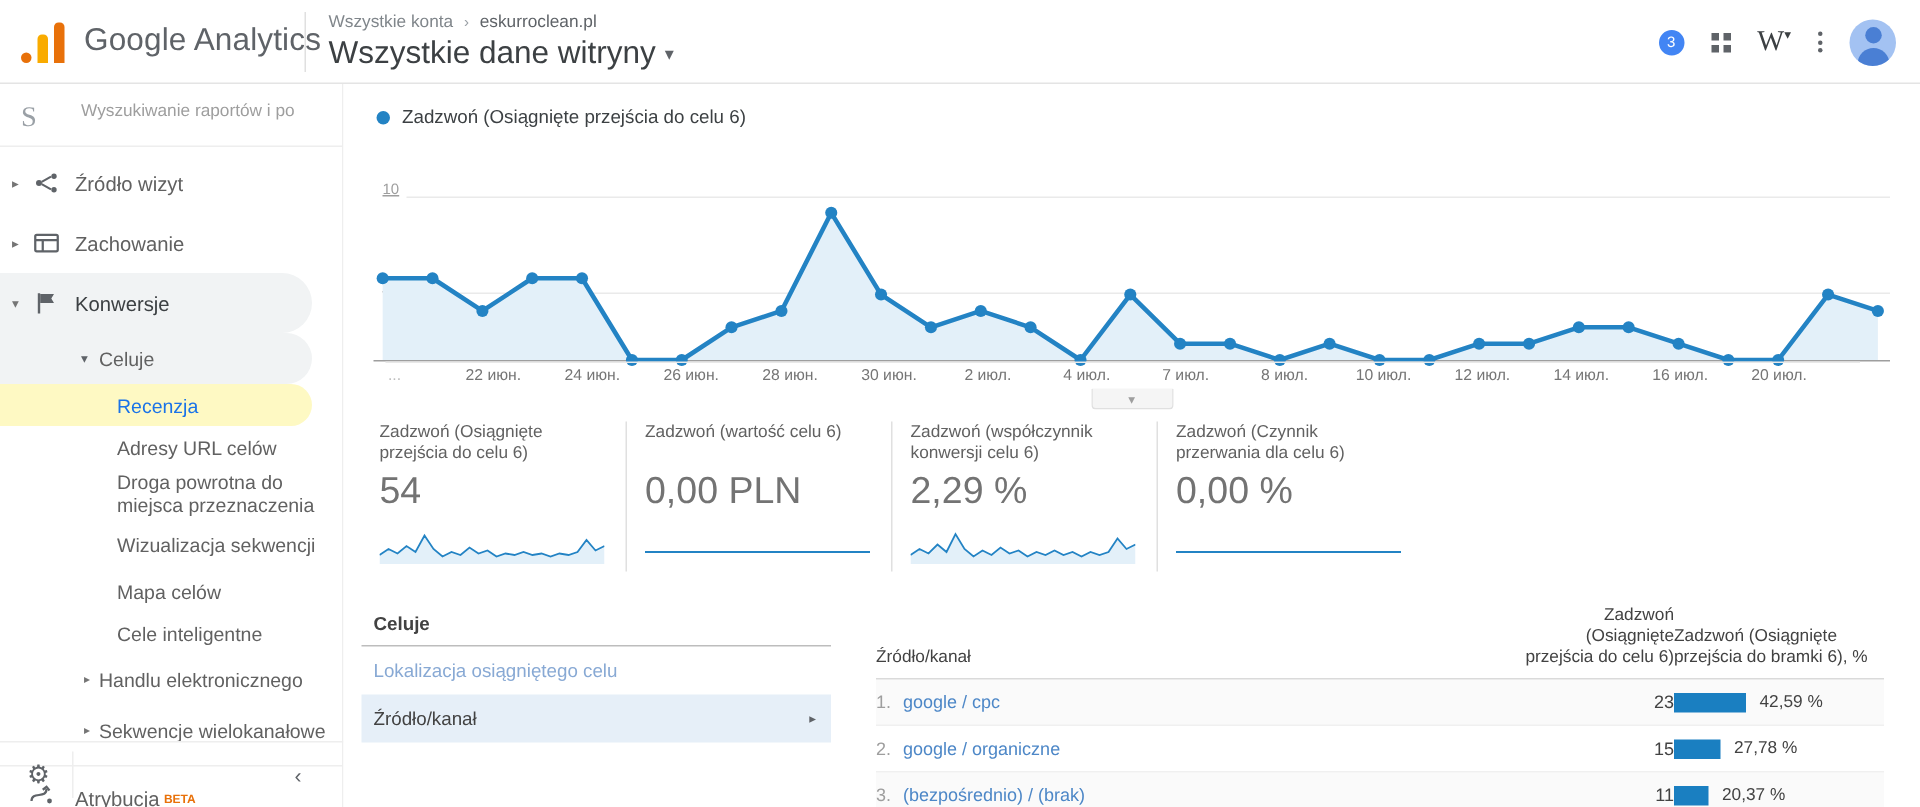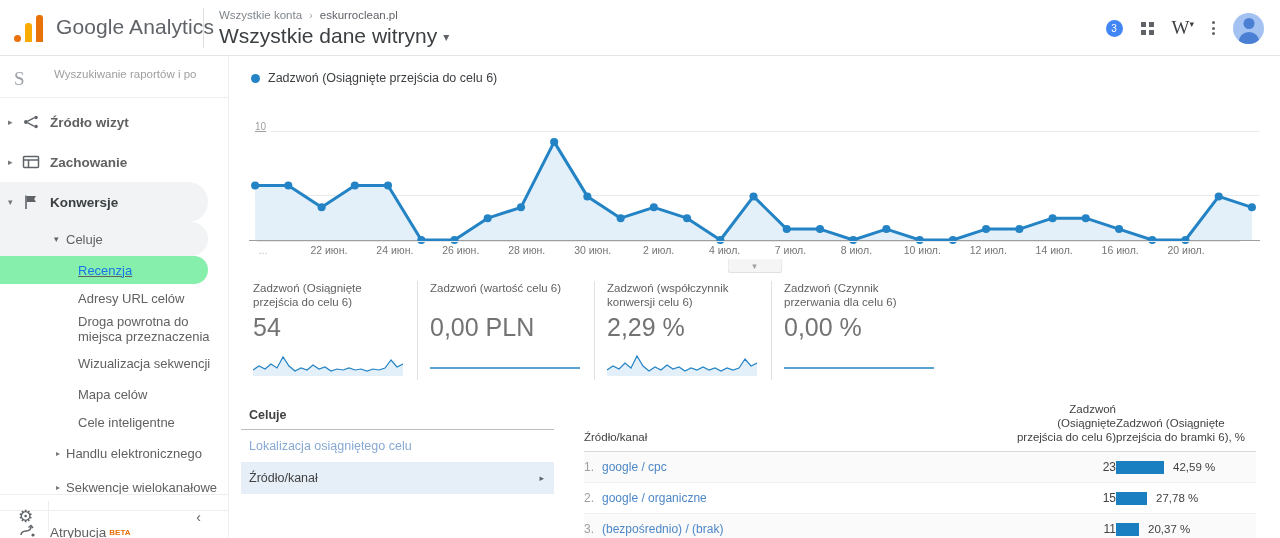--- a/index.html
+++ b/index.html
@@ -54,32 +54,32 @@
   .search-row { position:relative; height:42px; border-bottom:1px solid #eee; }
   .search-glyph { position:absolute; left:14px; top:12px; font-family:"Liberation Serif", serif;
     font-size:19px; color:#9aa0a6; }
   .search-ph { position:absolute; left:54px; top:12px; font-size:11.5px; color:#9e9e9e; white-space:nowrap; }
 
   .nav { padding-top:4px; }
   .nav-item { position:relative; height:40px; display:flex; align-items:center;
     color:#616161; cursor:pointer; }
   .nav-item .arrow { position:absolute; left:8px; font-size:9px; color:#757575; }
   .nav-item .nicon { position:absolute; left:22px; width:18px; height:18px; top:11px; }
-  .nav-item .nlabel { margin-left:50px; font-size:13.5px;font-weight:bold; }
+  .nav-item .nlabel { margin-left:50px; font-size:13.5px; }
   .nav-item.active { background:#f1f3f4; border-radius:0 20px 20px 0; margin-right:20px; }
   .nav-item.active .nlabel { color:#3c4043; }
 
   .sub-item { position:relative; display:flex; align-items:center; min-height:28px;
     color:#616161; font-size:13px; cursor:pointer; padding:2px 0; }
   .sub-item .slabel { margin-left:78px; line-height:15px; padding-right:10px; }
   .sub-item.grp { height:34px; }
   .sub-item.grp .caret { position:absolute; left:54px; font-size:9px; color:#5f6368; }
   .sub-item.grp .slabel { margin-left:66px; }
   .sub-item.grp.hl { background:#f1f3f4; border-radius:0 20px 20px 0; margin-right:20px; }
-  .sub-item.selected { background:#86efac; border-radius:0 20px 20px 0; margin-right:20px;text-decoration:underline; }
+  .sub-item.selected { background:#fef9c3; border-radius:0 20px 20px 0; margin-right:20px; }
   .sub-item.selected .slabel { color:#1a73e8; }
   .sub-item.two { min-height:34px; }
   .sub-item .minicaret { position:absolute; left:56px; top:50%; transform:translateY(-50%);
     font-size:8px; color:#757575; }
 
   .bottom-sep { border-top:1px solid #eee; margin-top:6px; }
   .attrib { position:relative; height:42px; display:flex; align-items:center; color:#616161; }
   .attrib .aicon { position:absolute; left:18px; font-size:15px; color:#5f6368;
      font-family:"Liberation Sans", sans-serif; }
   .attrib .alabel { margin-left:50px; font-size:13.5px; }

